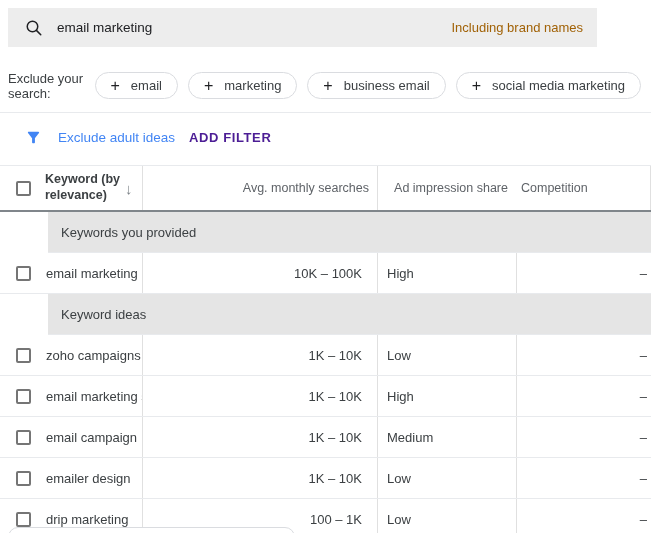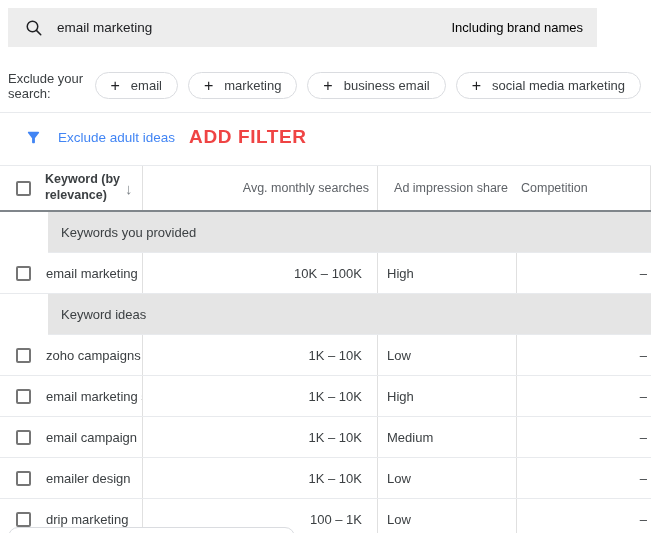--- a/index.html
+++ b/index.html
@@ -9,21 +9,21 @@
     font-family:"Liberation Sans", sans-serif; color:#3c4043;
   }
 
   
   .searchbar {
     position:absolute; left:8px; top:8px; width:589px; height:39px;
     background:#ededed; display:flex; align-items:center; padding:0 14px 0 17px;
   }
   .search-icon { width:18px; height:18px; margin-right:14px; flex:0 0 auto; }
   .search-query { font-size:13.5px; color:#202124; flex:1 1 auto; }
-  .search-note { font-size:13px; color:#000000;margin-left:36px; }
+  .search-note { font-size:13px; color:#a16207;margin-left:36px; }
 
   
   .broaden {
     position:absolute; left:8px; top:72px; height:27px;
     display:flex; align-items:center;
   }
   .broaden-label { font-size:13px; color:#3c4043; margin-right:11px; }
   .chip {
     display:flex; align-items:center; height:27px; padding:0 15px;
     border:1px solid #dadce0; border-radius:14px; background:#fff;
@@ -37,21 +37,21 @@
   }
 
   
   .filterbar {
     position:absolute; left:25px; top:126px; height:22px;
     display:flex; align-items:center;
   }
   .funnel-icon { width:17px; height:17px; margin-right:16px; flex:0 0 auto; }
   .exclude-link { font-size:13.5px; font-weight:400; color:#4285f4; cursor:pointer; }
   .add-filter {
-    font-size:19px; font-weight:700; color:#ef4444; letter-spacing:0.6px;
+    font-size:13px; font-weight:700; color:#4c1d95; letter-spacing:0.6px;
     margin-left:14px; cursor:pointer;
   }
   .ideas-count { font-size:15px; color:#5f6368; margin-left:20px; }
 
   
   .ktable { position:absolute; left:0; top:165px; width:651px; border-top:1px solid #e8eaed; }
   .thead {
     display:flex; height:46px; border-bottom:2px solid #80868b; background:#fff;
   }
   .th { display:flex; align-items:center; font-size:12.5px; color:#5f6368; font-weight:500; }

